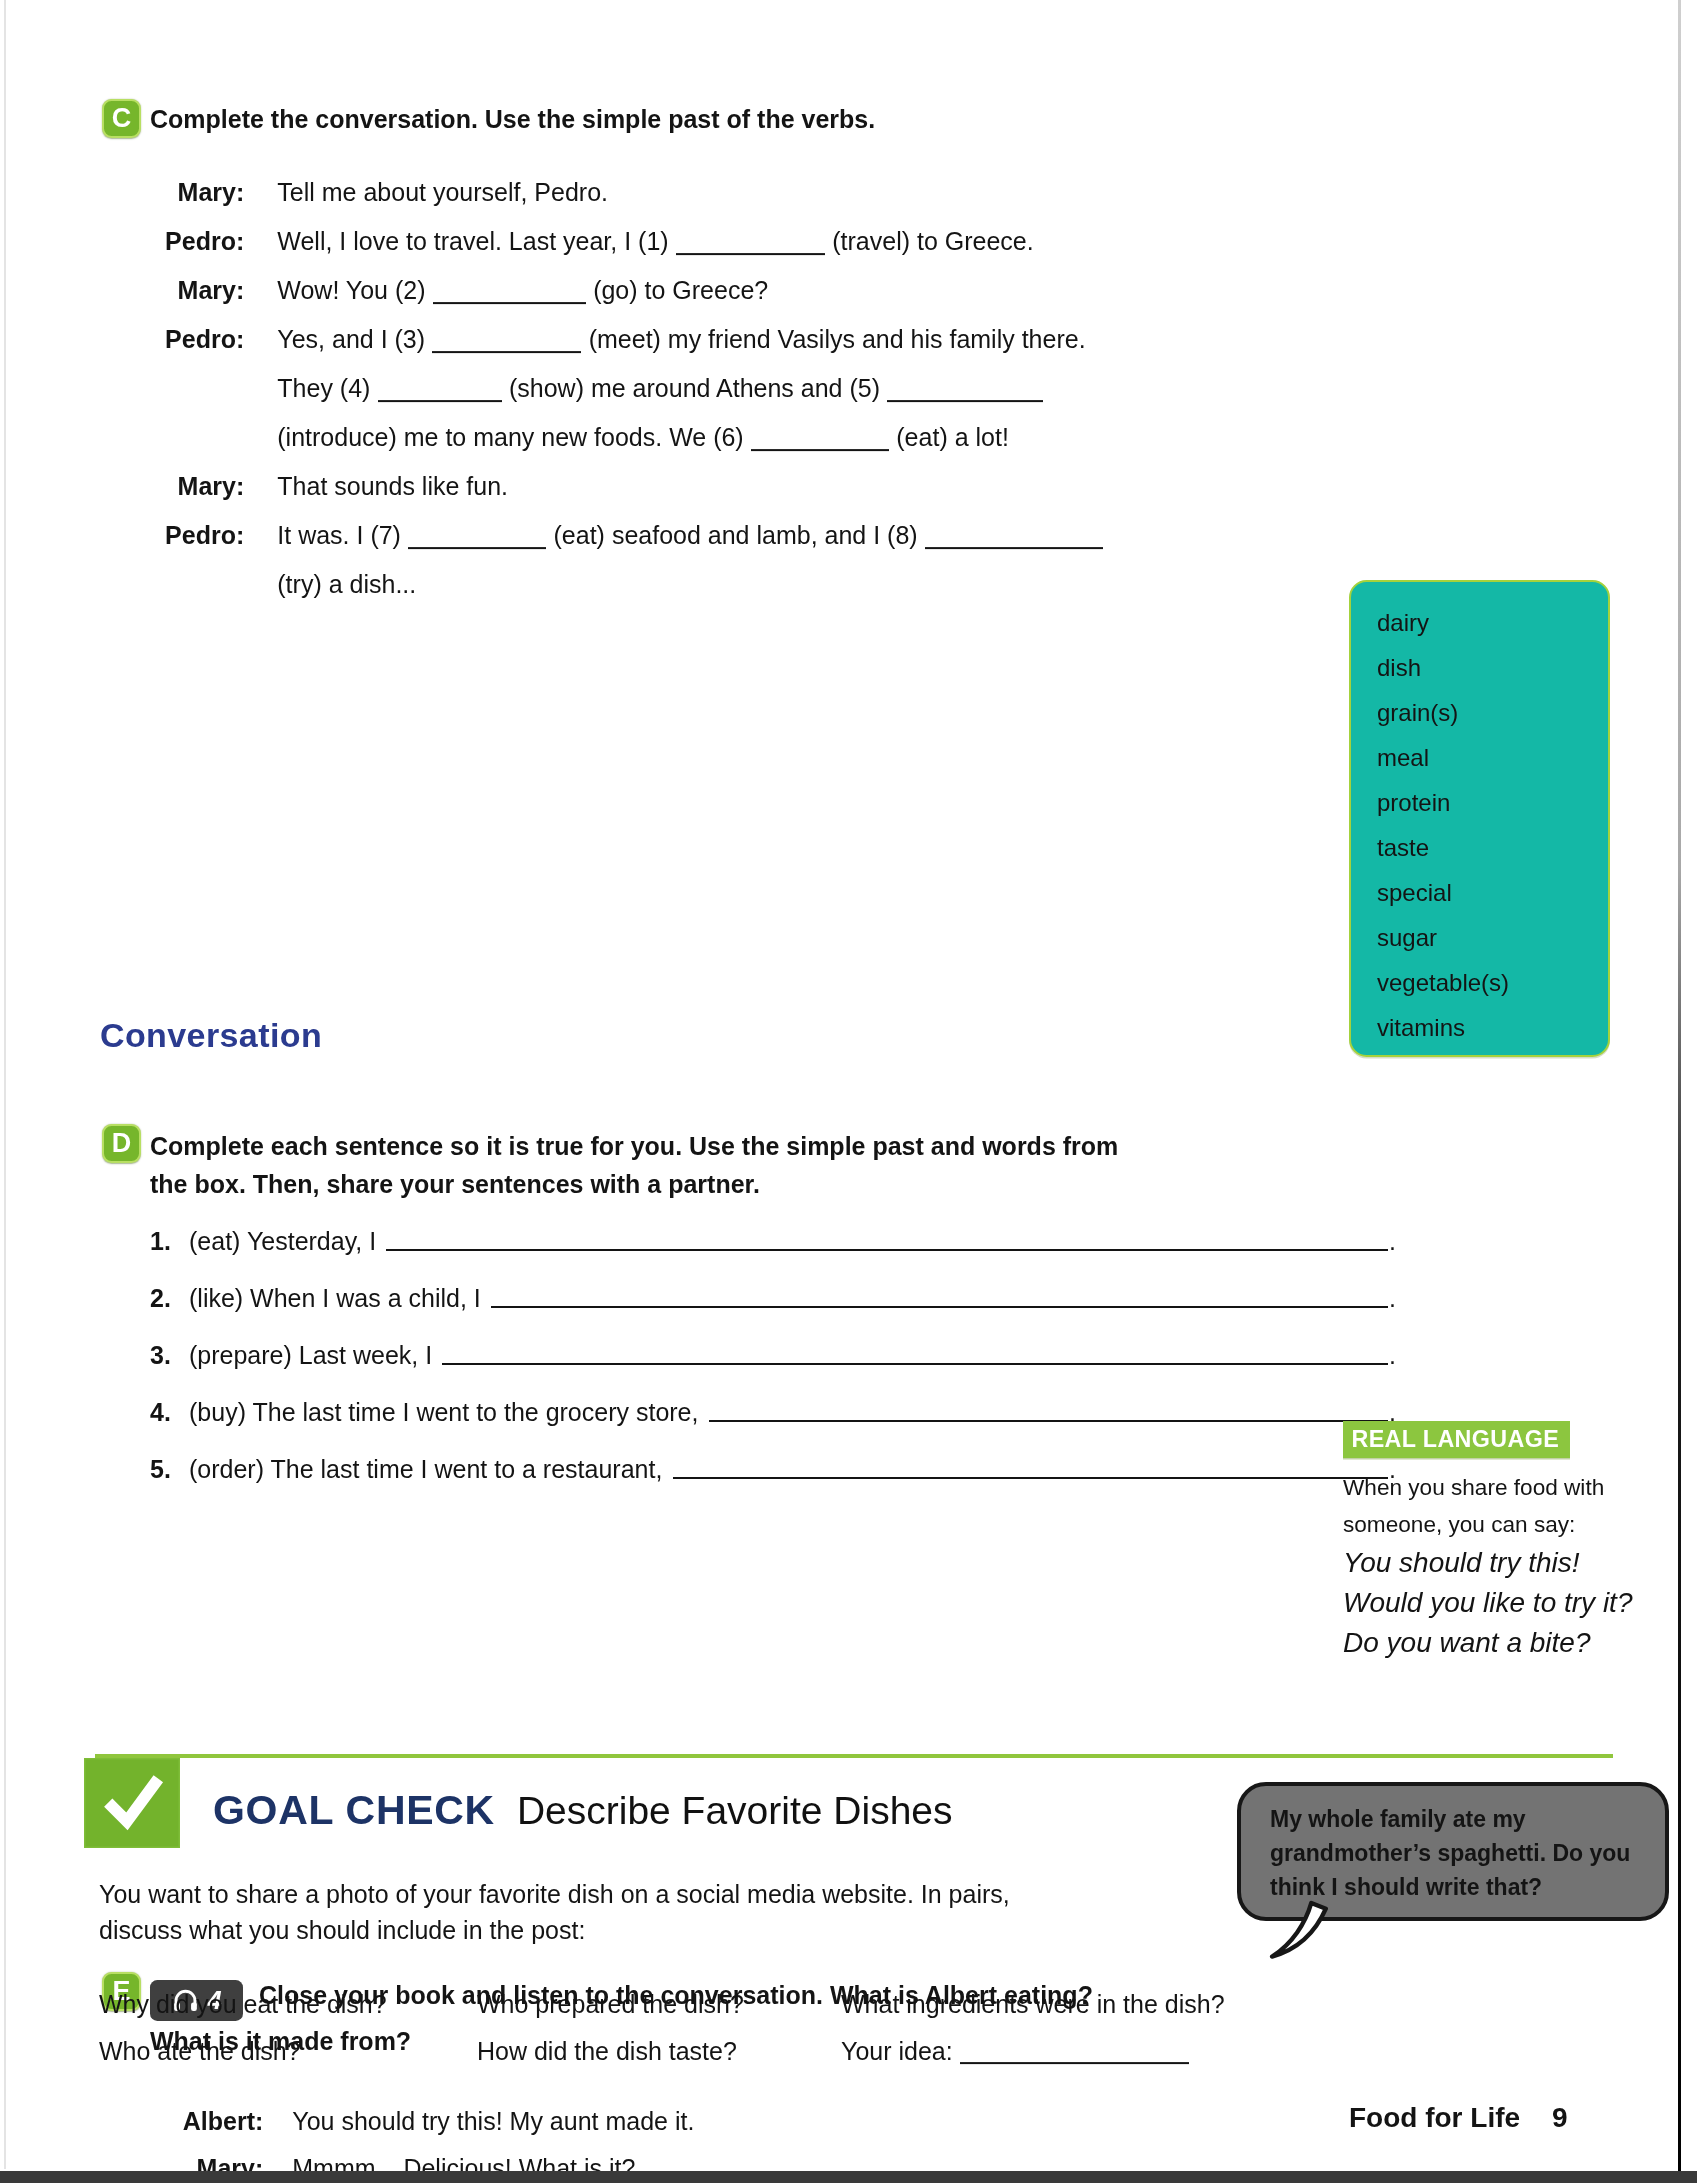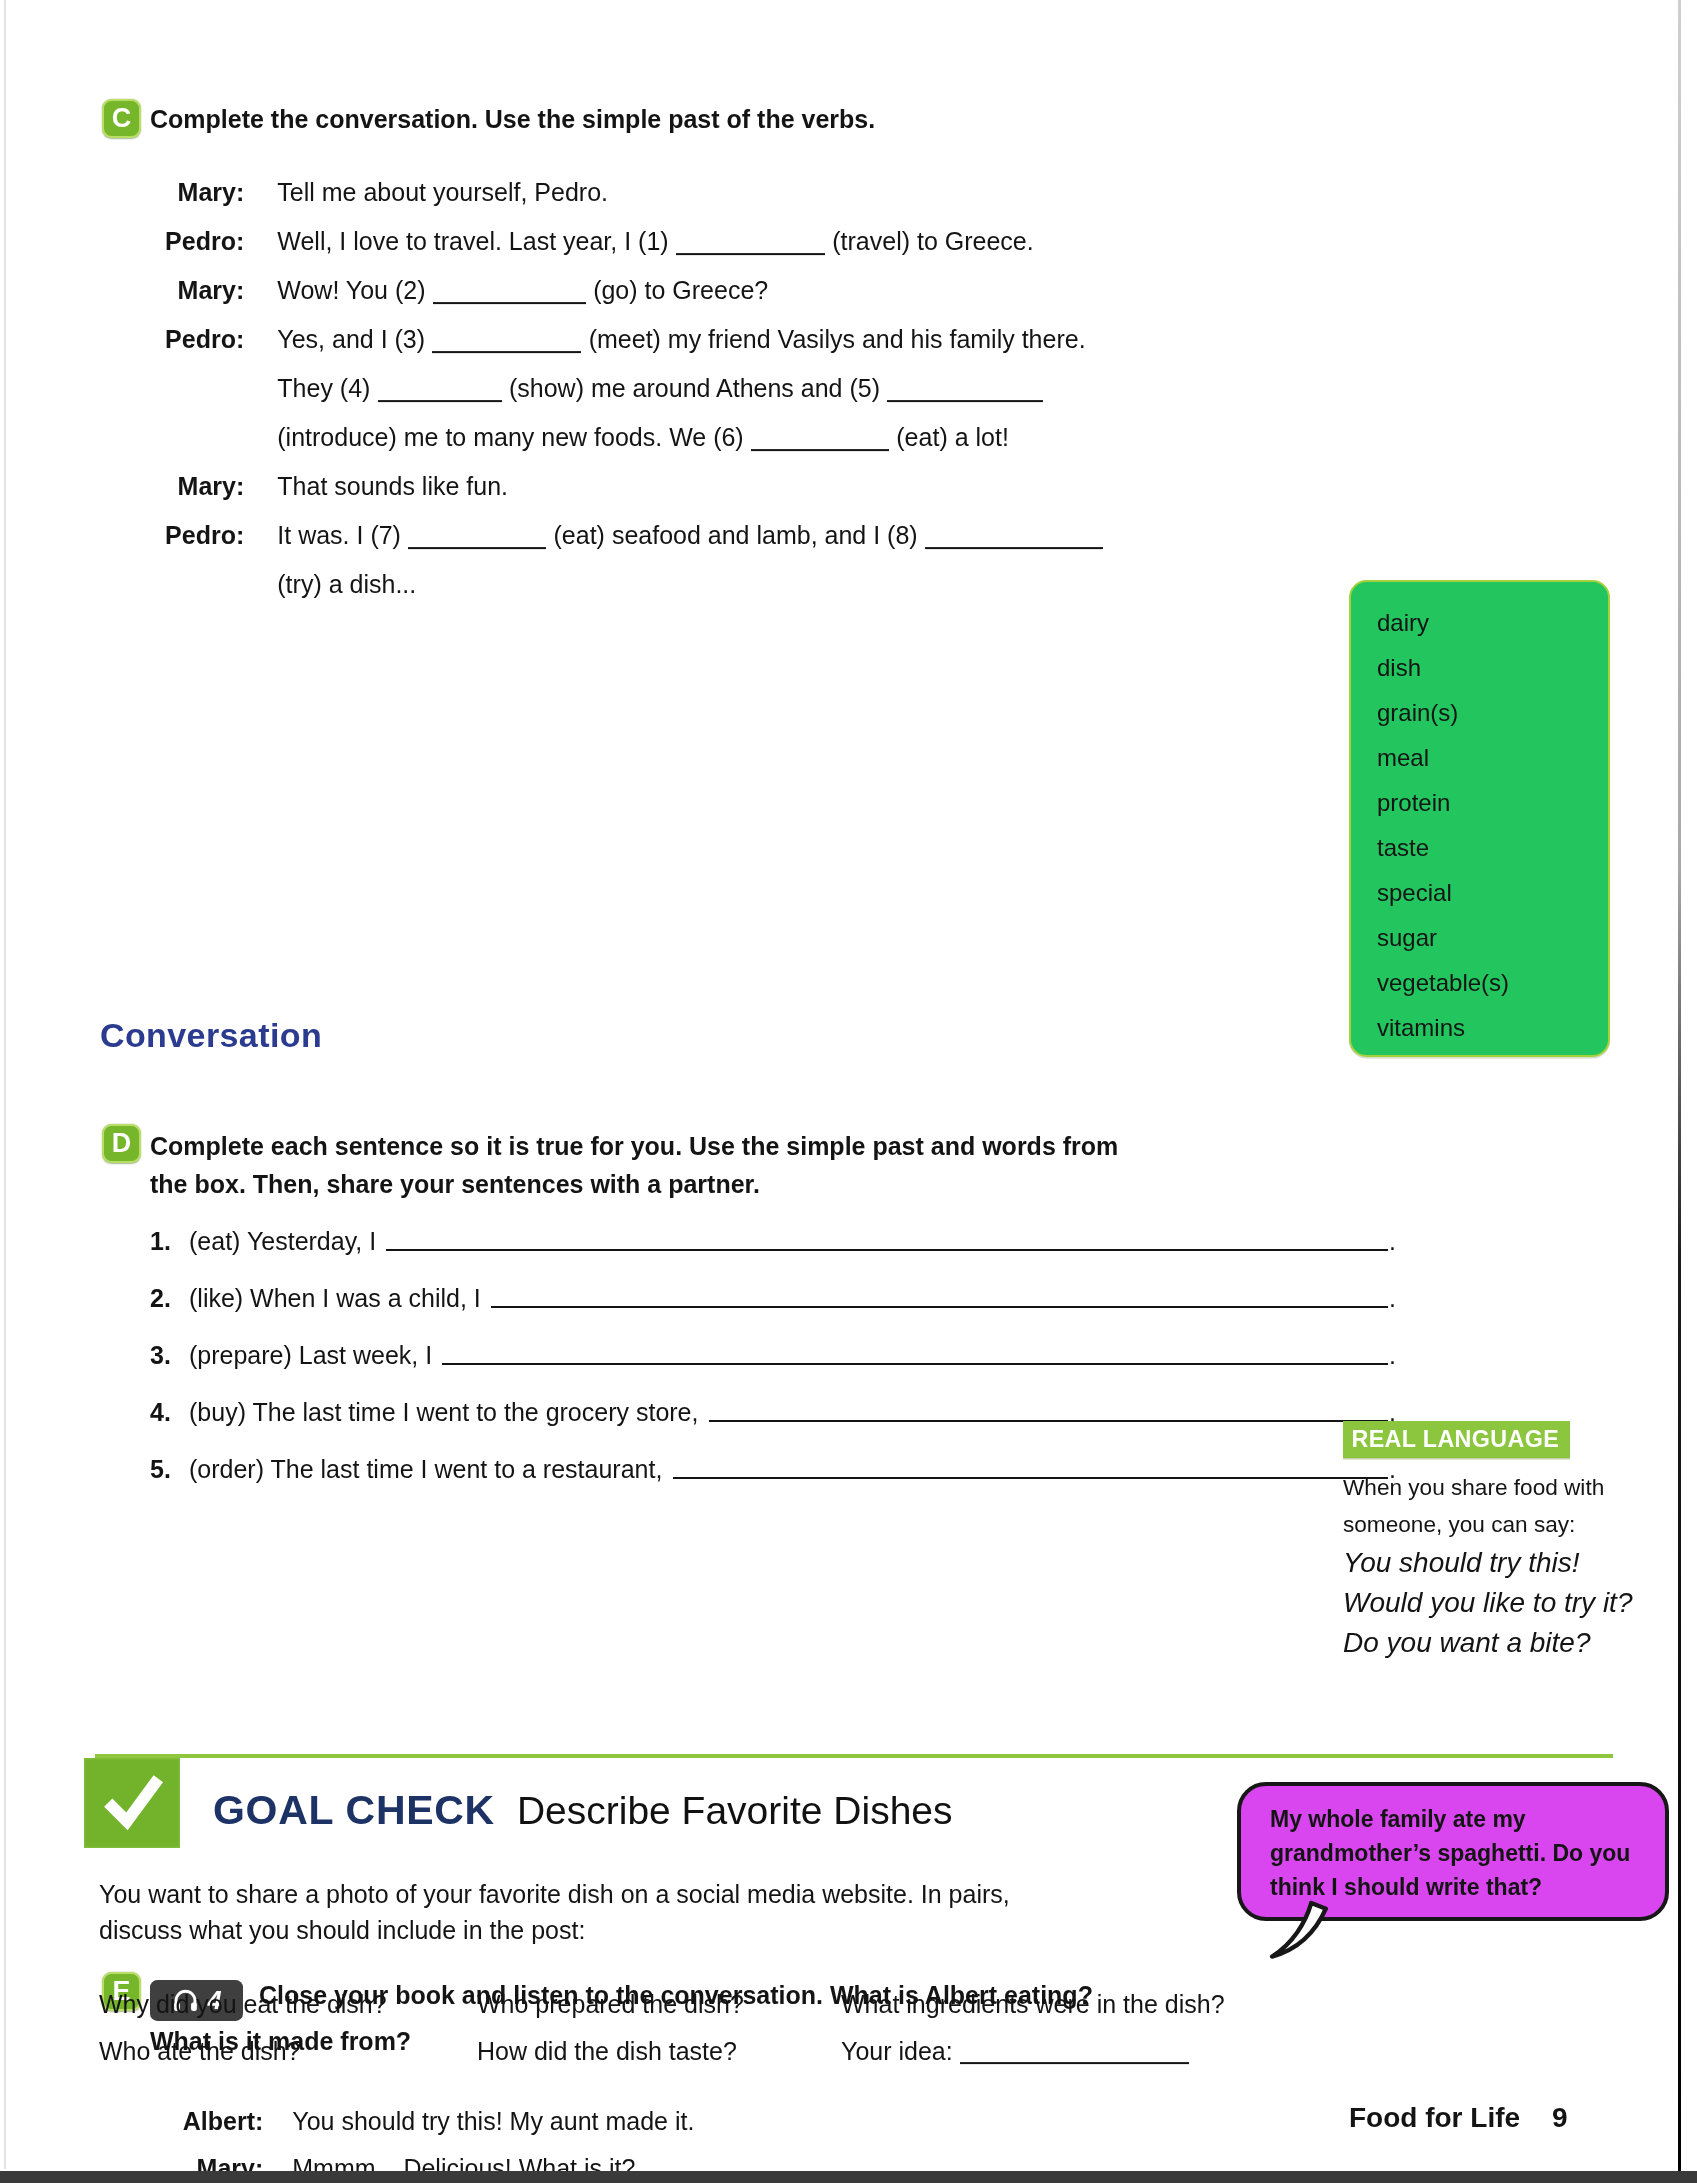--- a/index.html
+++ b/index.html
@@ -56,21 +56,21 @@
   .dpre { flex: none; white-space: nowrap; }
   .dblank { flex: 1 1 auto; border-bottom: 2.9px solid #141414; margin: 0 1.5px 5.8px 10.2px; height: 22px; }
   .dend { flex: none; }
 
   
   .word-box {
     left: 1349px; top: 580px; width: 261px; height: 477px;
     border: 2.9px solid #a5d23c; border-radius: 17.5px;
     padding: 17.5px 0 0 26px;
     font-size: 24px; line-height: 45px;
-    background: #22c55e;
+    background: #14b8a6;
     box-shadow: 0 1.5px 0 rgba(90,120,30,.25);
   }
 
   
   .conv-h { font-size: 34px; font-weight: 700; color: #2b3b8f; letter-spacing: 0.4px; }
 
   
   .audio-badge {
     display: inline-flex; align-items: center; justify-content: center; gap: 7.3px;
     width: 93px; height: 41px;
@@ -101,21 +101,21 @@
     display: flex; align-items: center; justify-content: center;
     box-shadow: inset 0 0 0 1.5px #7fbd38;
   }
   .goal-head { left: 213px; top: 1787px; display: flex; align-items: baseline; gap: 22px; white-space: nowrap; }
   .goal-title { font-size: 41px; font-weight: 800; color: #1d3366; letter-spacing: 0.7px; }
   .goal-sub { font-size: 39px; font-weight: 400; color: #111; }
   .goal-body { left: 99px; top: 1876px; width: 1194px; font-size: 25px; line-height: 36px; }
 
   .bubble {
     left: 1237px; top: 1782px; width: 432px;
-    background: #d946ef; border: 4.4px solid #171717; border-radius: 29px;
+    background: #737373; border: 4.4px solid #171717; border-radius: 29px;
     padding: 16px 19px 13px 29px;
     font-size: 23px; font-weight: 700; line-height: 34px;
   }
   .bubble .tail { position: absolute; left: 28px; bottom: -53px; }
 
   .questions {
     left: 99px; top: 1989px; width: 1310px;
     display: grid; grid-template-columns: 378px 364px auto;
     row-gap: 16px;
     font-size: 25px; line-height: 31px;

